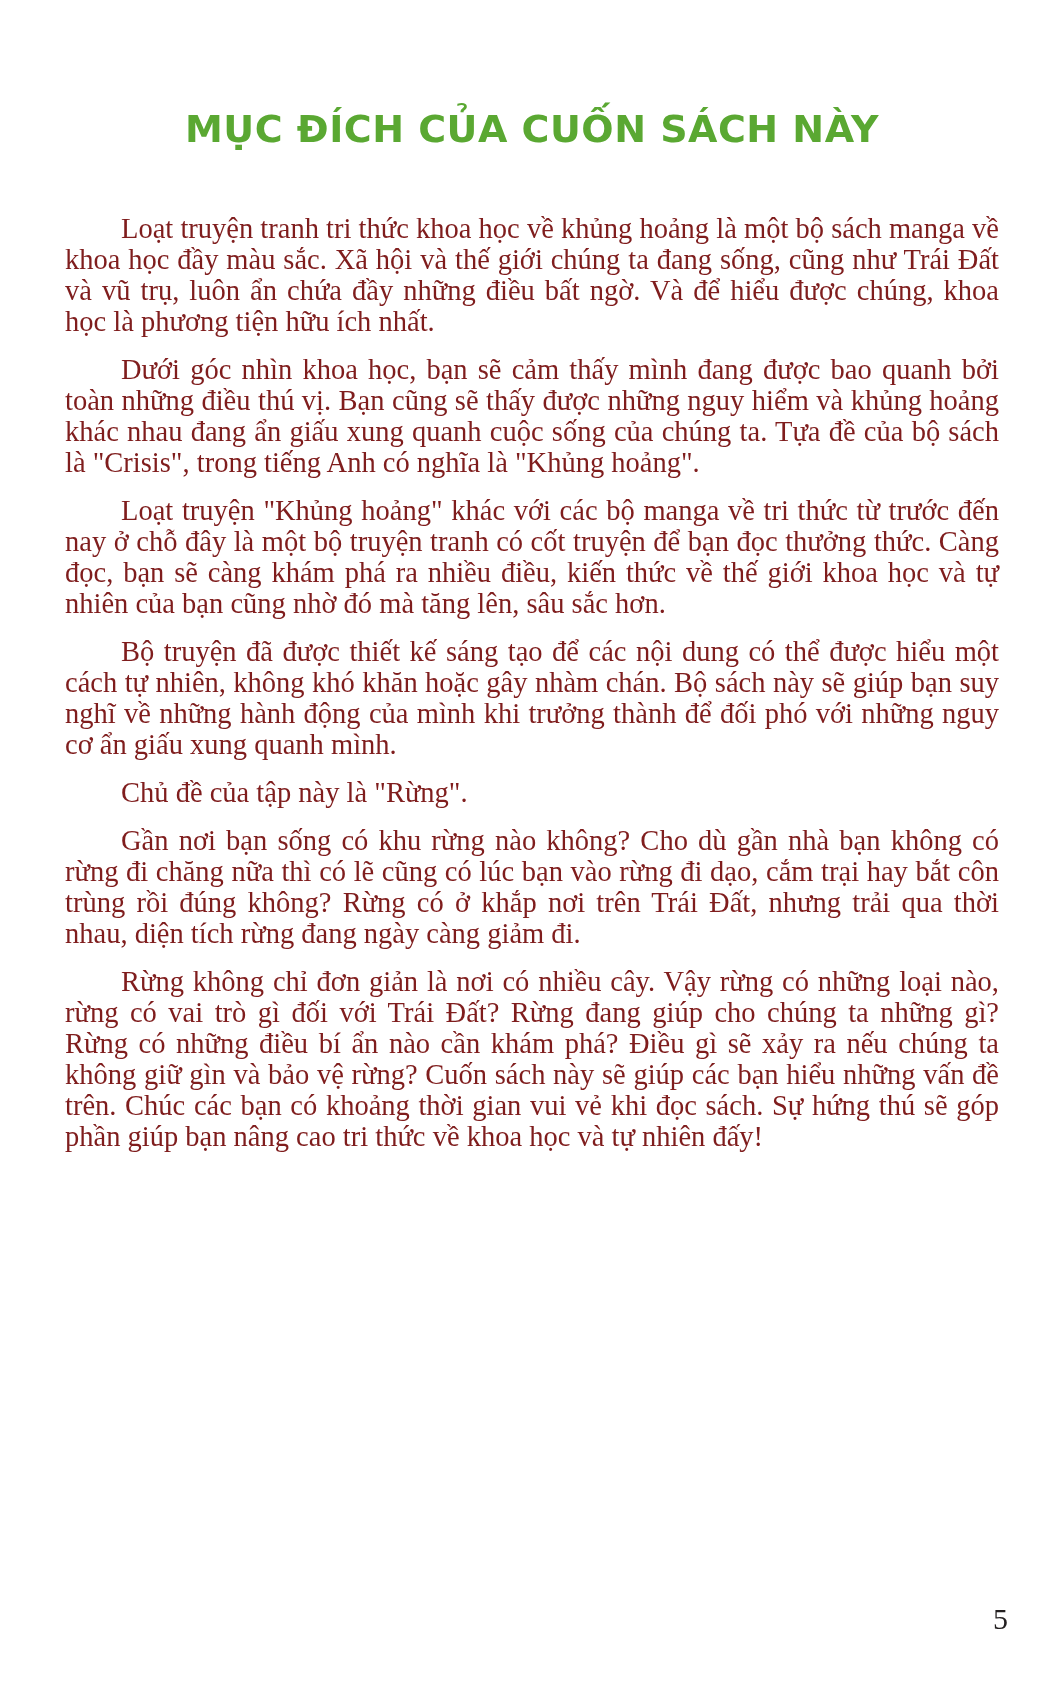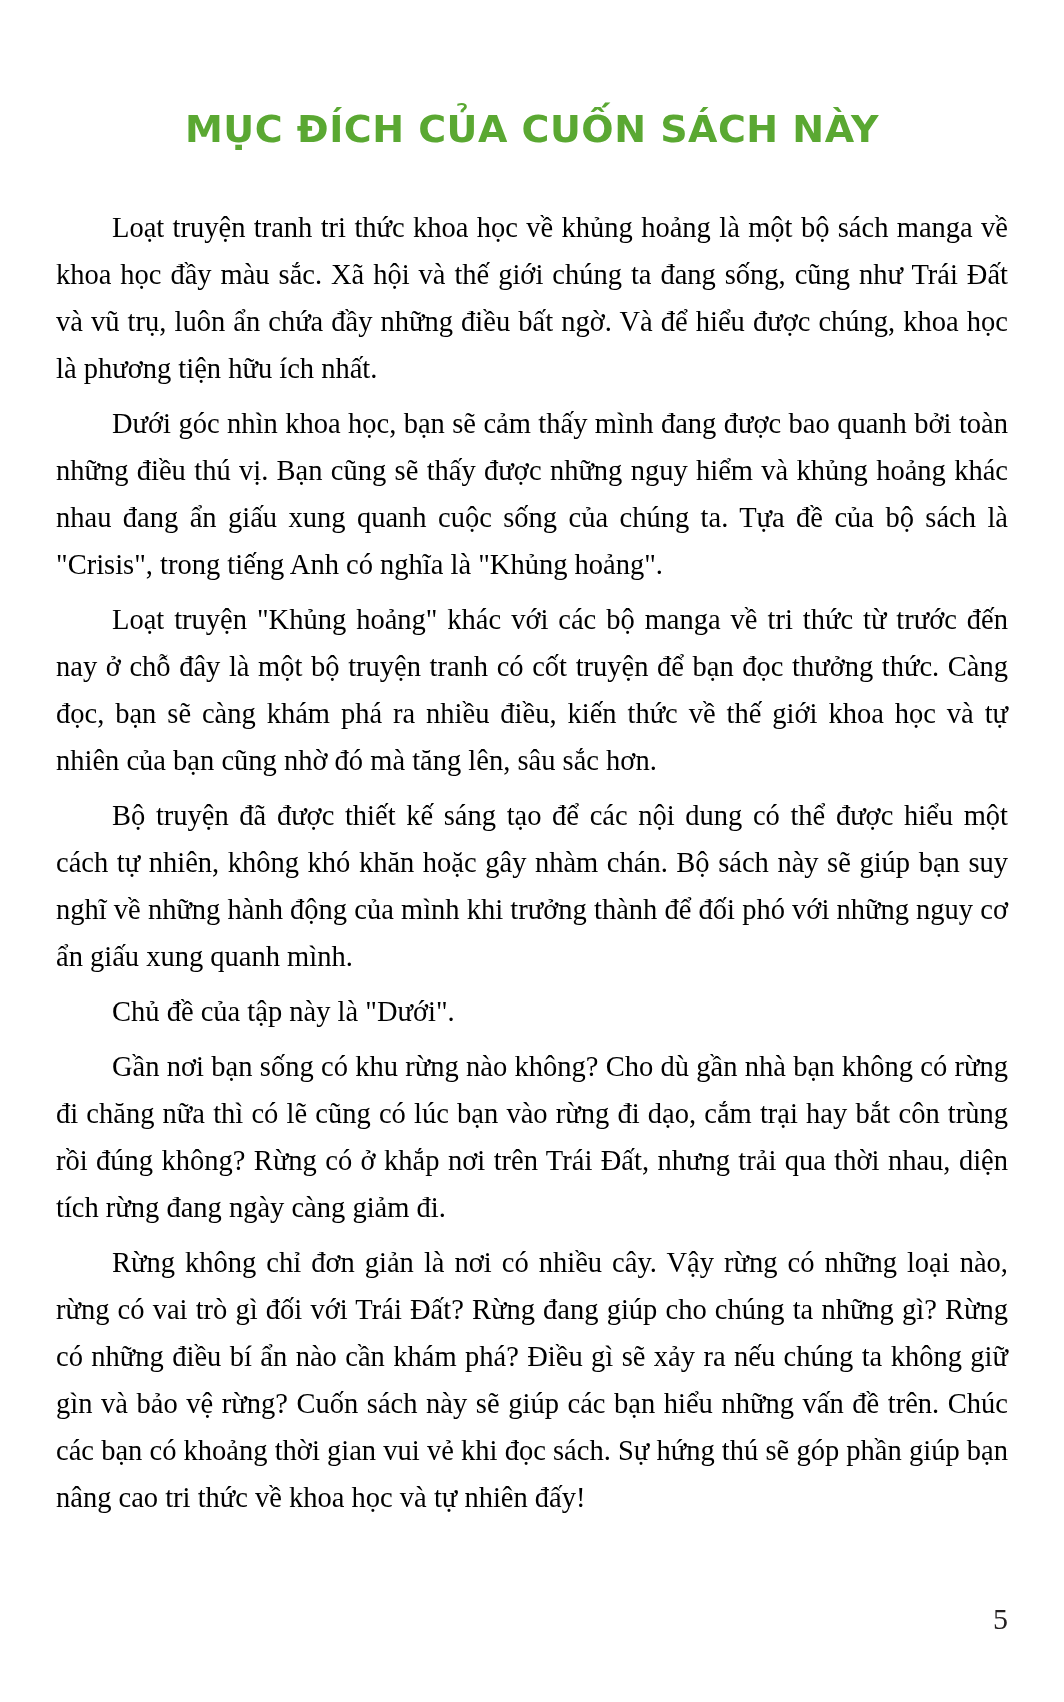--- a/index.html
+++ b/index.html
@@ -35,26 +35,26 @@
     color: #5aa832;
     white-space: nowrap;
   }
   .body-text {
     position: absolute;
     top: 196px;
     left: 48px;
     width: 968px;
   }
   .body-text p {
-    margin: 8px;
+    margin: 17px;
     font-size: 28.5px;
-    line-height: 47px;
+    line-height: 31px;
     text-align: justify;
     text-indent: 56px;
-    color: #000000;
+    color: #7f1d1d;
     -webkit-hyphens: none;
     hyphens: none;
   }
   .page-number {
     position: absolute;
     right: 56px;
     bottom: 66px;
     font-family: "Liberation Serif", serif;
     font-size: 30px;
     color: #231f20;
@@ -65,20 +65,20 @@
 
 <div class="page">
 
   <h1 class="page-title" style="color: rgb(90, 168, 50);">MỤC ĐÍCH CỦA CUỐN SÁCH NÀY</h1>
 
   <div class="body-text">
     <p>Loạt truyện tranh tri thức khoa học về khủng hoảng là một bộ sách manga về khoa học đầy màu sắc. Xã hội và thế giới chúng ta đang sống, cũng như Trái Đất và vũ trụ, luôn ẩn chứa đầy những điều bất ngờ. Và để hiểu được chúng, khoa học là phương tiện hữu ích nhất.</p>
     <p>Dưới góc nhìn khoa học, bạn sẽ cảm thấy mình đang được bao quanh bởi toàn những điều thú vị. Bạn cũng sẽ thấy được những nguy hiểm và khủng hoảng khác nhau đang ẩn giấu xung quanh cuộc sống của chúng ta. Tựa đề của bộ sách là "Crisis", trong tiếng Anh có nghĩa là "Khủng hoảng".</p>
     <p>Loạt truyện "Khủng hoảng" khác với các bộ manga về tri thức từ trước đến nay ở chỗ đây là một bộ truyện tranh có cốt truyện để bạn đọc thưởng thức. Càng đọc, bạn sẽ càng khám phá ra nhiều điều, kiến thức về thế giới khoa học và tự nhiên của bạn cũng nhờ đó mà tăng lên, sâu sắc hơn.</p>
     <p>Bộ truyện đã được thiết kế sáng tạo để các nội dung có thể được hiểu một cách tự nhiên, không khó khăn hoặc gây nhàm chán. Bộ sách này sẽ giúp bạn suy nghĩ về những hành động của mình khi trưởng thành để đối phó với những nguy cơ ẩn giấu xung quanh mình.</p>
-    <p>Chủ đề của tập này là "Dưới".</p>
+    <p>Chủ đề của tập này là "Rừng".</p>
     <p>Gần nơi bạn sống có khu rừng nào không? Cho dù gần nhà bạn không có rừng đi chăng nữa thì có lẽ cũng có lúc bạn vào rừng đi dạo, cắm trại hay bắt côn trùng rồi đúng không? Rừng có ở khắp nơi trên Trái Đất, nhưng trải qua thời nhau, diện tích rừng đang ngày càng giảm đi.</p>
     <p>Rừng không chỉ đơn giản là nơi có nhiều cây. Vậy rừng có những loại nào, rừng có vai trò gì đối với Trái Đất? Rừng đang giúp cho chúng ta những gì? Rừng có những điều bí ẩn nào cần khám phá? Điều gì sẽ xảy ra nếu chúng ta không giữ gìn và bảo vệ rừng? Cuốn sách này sẽ giúp các bạn hiểu những vấn đề trên. Chúc các bạn có khoảng thời gian vui vẻ khi đọc sách. Sự hứng thú sẽ góp phần giúp bạn nâng cao tri thức về khoa học và tự nhiên đấy!</p>
   </div>
 
   <div class="page-number">5</div>
 
 </div>
 
 </body></html>

